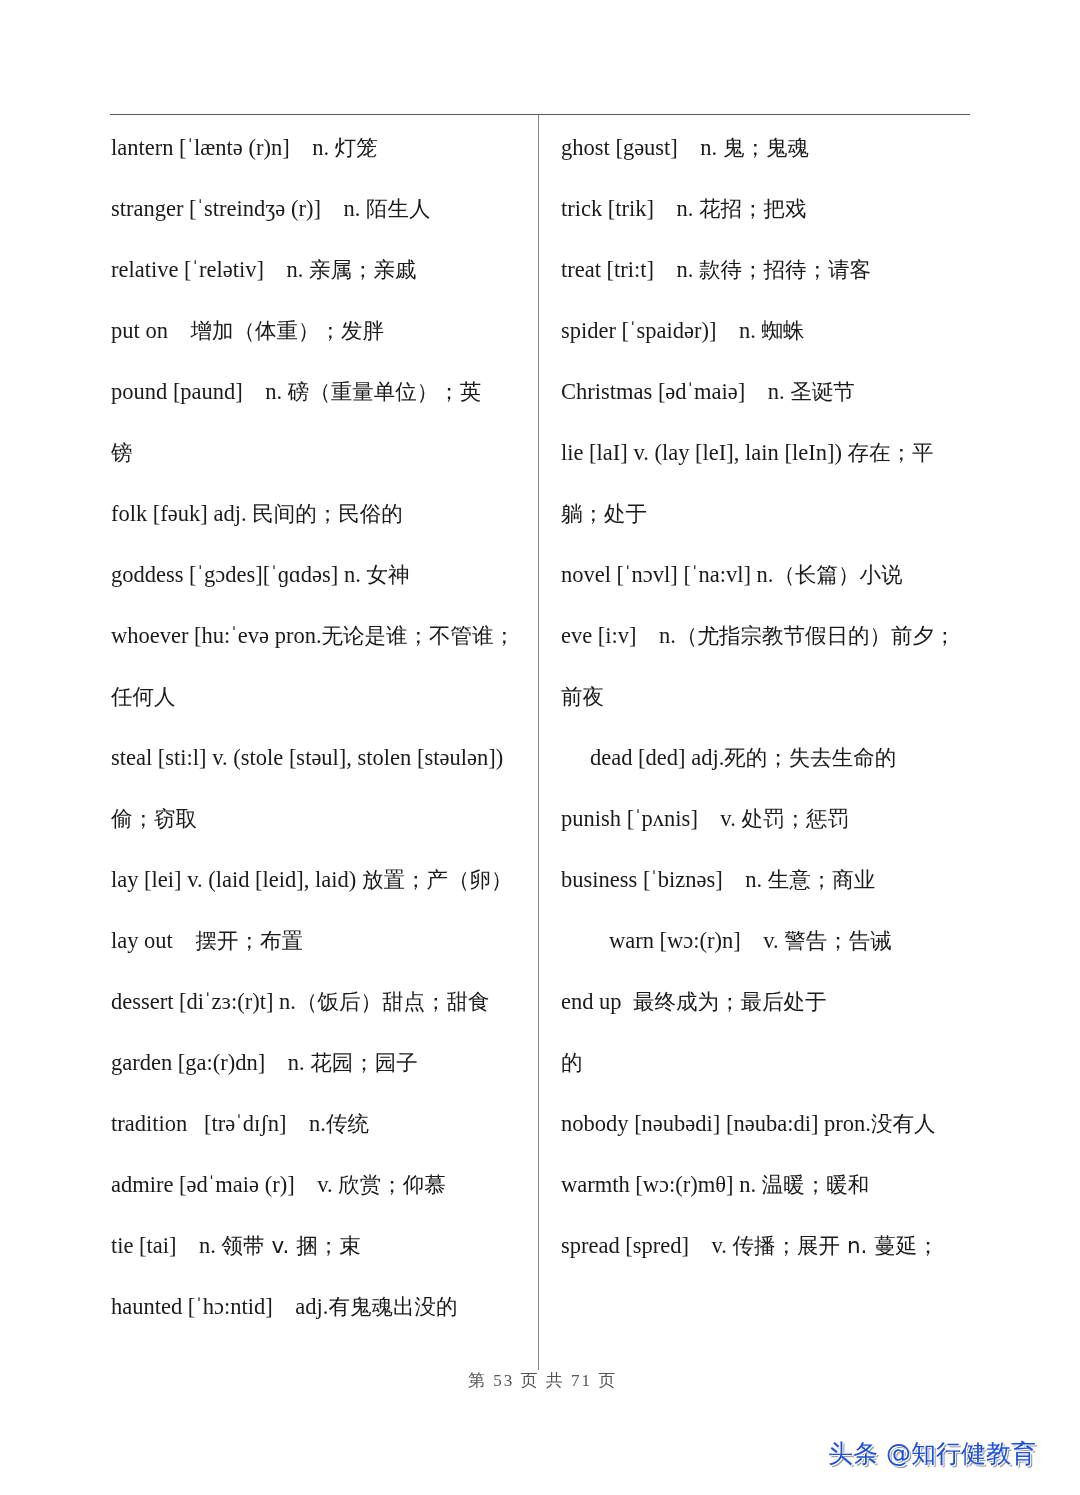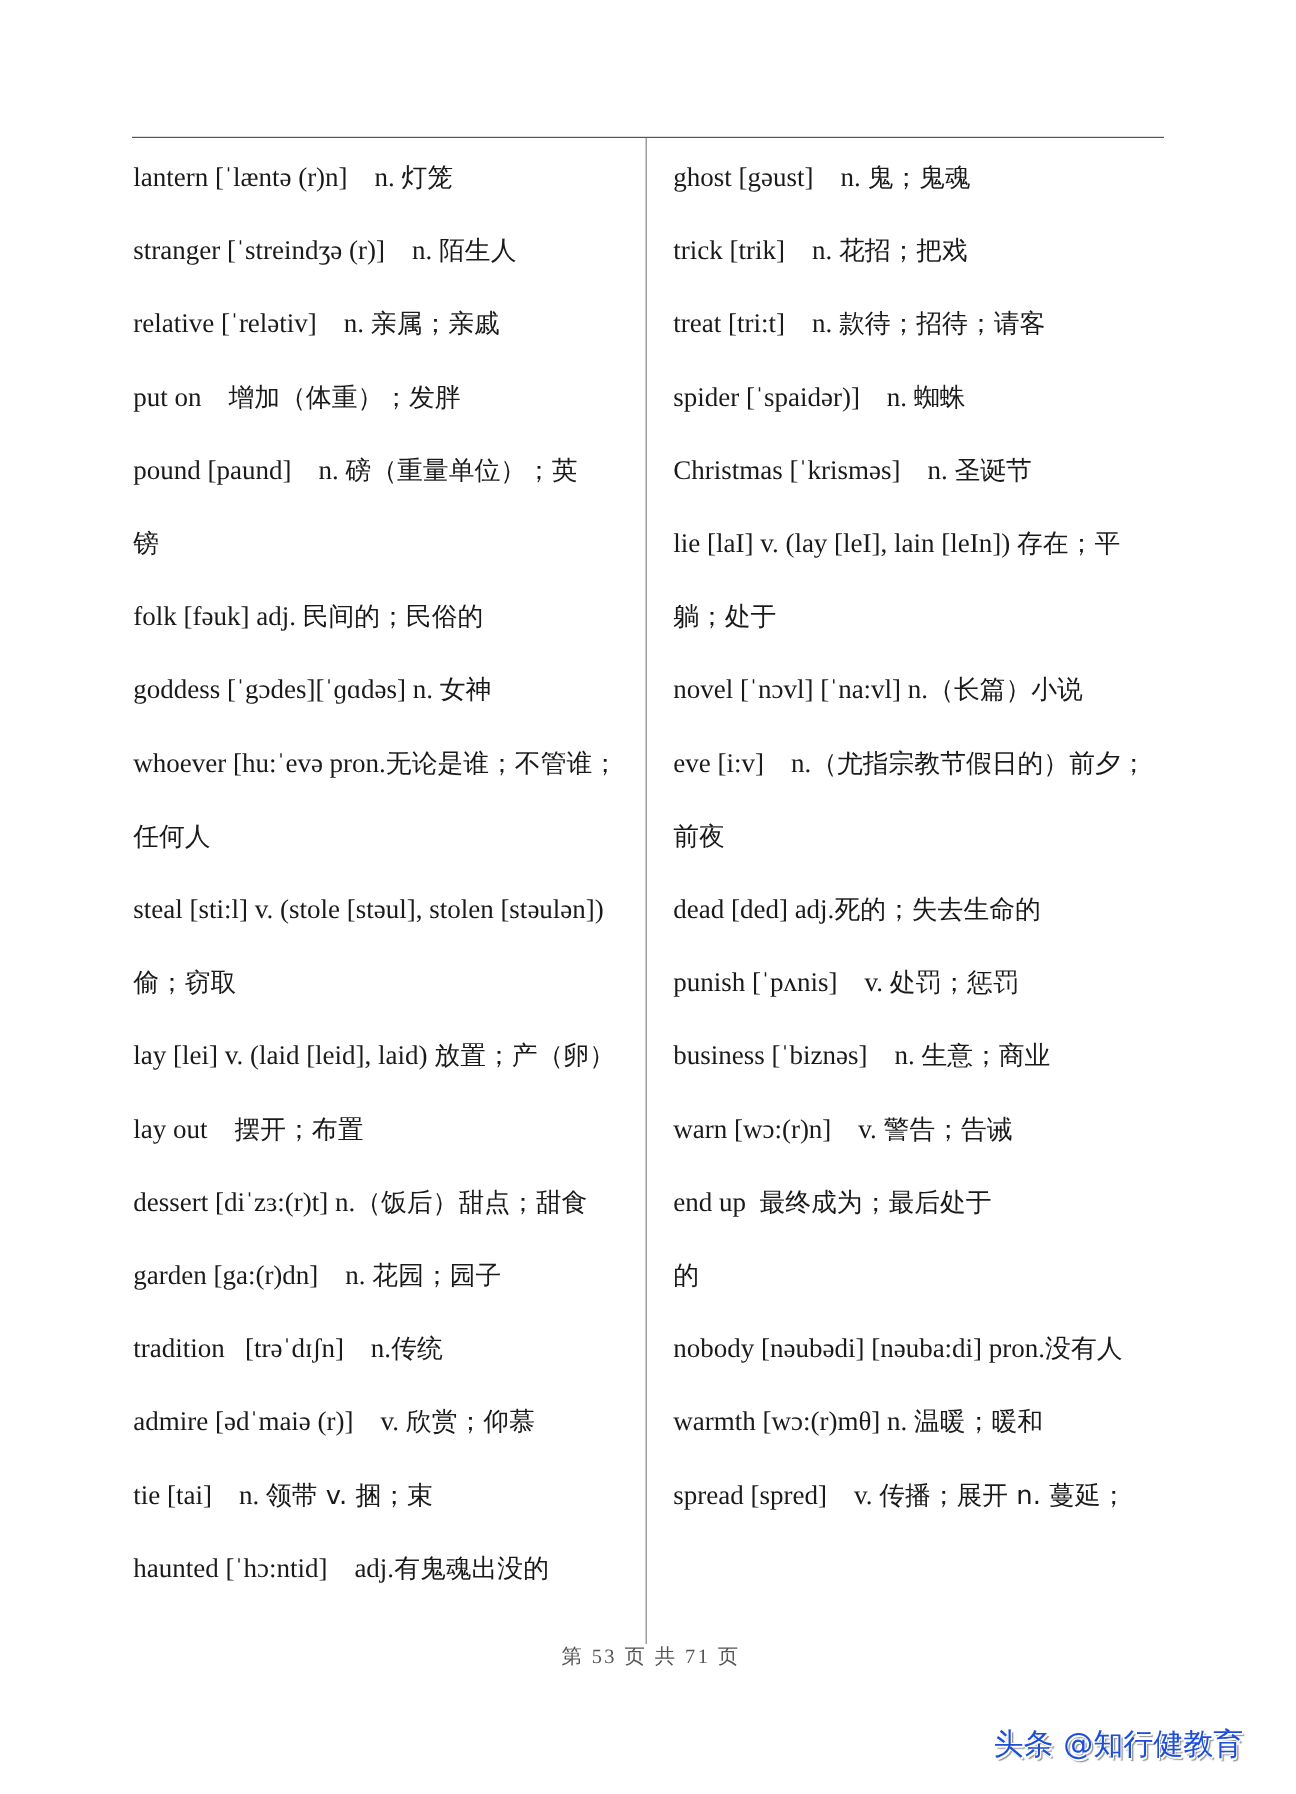--- a/index.html
+++ b/index.html
@@ -45,30 +45,30 @@
     <div class="line"><span style="white-space: pre;">tradition   [trəˈdɪʃn]    n.</span><span class="zh">传统</span></div>
     <div class="line"><span style="white-space: pre;">admire [ədˈmaiə (r)]    v. </span><span class="zh">欣赏；仰慕</span></div>
     <div class="line"><span style="white-space: pre;">tie [tai]    n. </span><span class="zh">领带  v. 捆；束</span></div>
     <div class="line"><span style="white-space: pre;">haunted [ˈhɔ:ntid]    adj.</span><span class="zh">有鬼魂出没的</span></div>
   </div>
 <div class="col col-right" id="right-col">
     <div class="line"><span style="white-space: pre;">ghost [gəust]    n. </span><span class="zh">鬼；鬼魂</span></div>
     <div class="line"><span style="white-space: pre;">trick [trik]    n. </span><span class="zh">花招；把戏</span></div>
     <div class="line"><span style="white-space: pre;">treat [tri:t]    n. </span><span class="zh">款待；招待；请客</span></div>
     <div class="line"><span style="white-space: pre;">spider [ˈspaidər)]    n. </span><span class="zh">蜘蛛</span></div>
-    <div class="line"><span style="white-space: pre;">Christmas [ˈkrisməs]    n. </span><span class="zh">圣诞节</span></div>
+    <div class="line"><span style="white-space: pre;">Christmas [ədˈmaiə]    n. </span><span class="zh">圣诞节</span></div>
     <div class="line"><span style="white-space: pre;">lie [laI] v. (lay [leI], lain [leIn]) </span><span class="zh">存在；平</span></div>
     <div class="line"><span style="white-space: pre;"></span><span class="zh">躺；处于</span></div>
     <div class="line"><span style="white-space: pre;">novel [ˈnɔvl] [ˈna:vl] n.</span><span class="zh">（长篇）小说</span></div>
     <div class="line"><span style="white-space: pre;">eve [i:v]    n.</span><span class="zh">（尤指宗教节假日的）前夕；</span></div>
     <div class="line"><span style="white-space: pre;"></span><span class="zh">前夜</span></div>
-    <div class="line"><span style="white-space: pre;">dead [ded] adj.</span><span class="zh">死的；失去生命的</span></div>
+    <div class="line"><span style="white-space: pre; margin-left: 29px;">dead [ded] adj.</span><span class="zh">死的；失去生命的</span></div>
     <div class="line"><span style="white-space: pre;">punish [ˈpʌnis]    v. </span><span class="zh">处罚；惩罚</span></div>
     <div class="line"><span style="white-space: pre;">business [ˈbiznəs]    n. </span><span class="zh">生意；商业</span></div>
-    <div class="line"><span style="white-space: pre;">warn [wɔ:(r)n]    v. </span><span class="zh">警告；告诫</span></div>
+    <div class="line"><span style="white-space: pre; margin-left: 48px;">warn [wɔ:(r)n]    v. </span><span class="zh">警告；告诫</span></div>
     <div class="line"><span style="white-space: pre;">end up  </span><span class="zh">最终成为；最后处于</span></div>
     <div class="line"><span style="white-space: pre;"></span><span class="zh">的</span></div>
     <div class="line"><span style="white-space: pre;">nobody [nəubədi] [nəuba:di] pron.</span><span class="zh">没有人</span></div>
     <div class="line"><span style="white-space: pre;">warmth [wɔ:(r)mθ] n. </span><span class="zh">温暖；暖和</span></div>
     <div class="line"><span style="white-space: pre;">spread [spred]    v. </span><span class="zh">传播；展开  n. 蔓延；</span></div>
   </div>
 
 <div class="page-footer">第 53 页 共 71 页</div>
 <div class="watermark">头条 @知行健教育</div>
 

